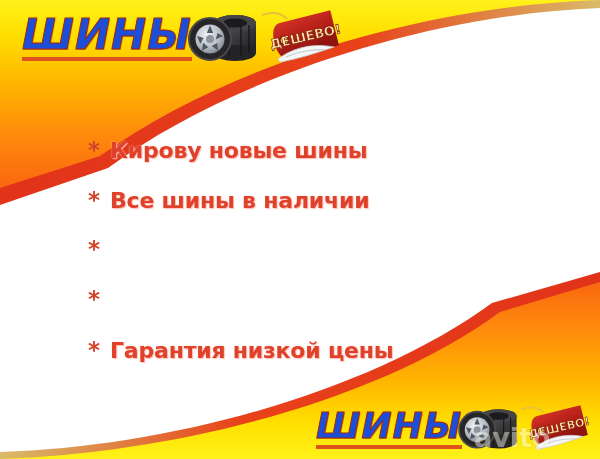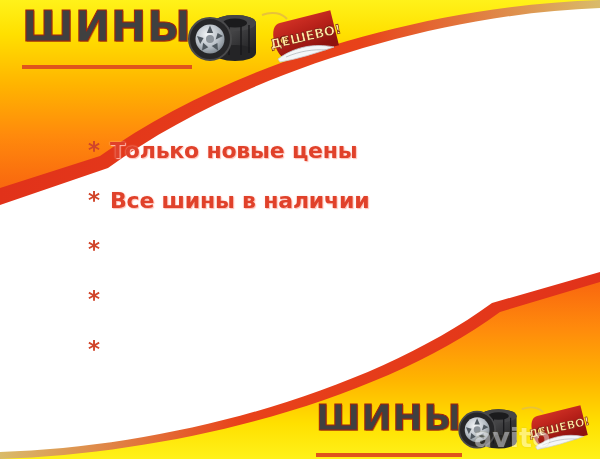--- a/index.html
+++ b/index.html
@@ -36,26 +36,27 @@
     height: 62px;
     display: flex;
     align-items: center;
   }
   .logo-word {
     font-family: "DejaVu Sans", sans-serif;
     font-weight: bold;
     font-size: 42px;
     line-height: 1;
     letter-spacing: 1px;
-    color: #404040;
+    color: #1d4ed8;
     -webkit-text-stroke: 1px #a3230c;
     text-shadow: 1px 1px 0 rgba(120,20,0,.35);
     border-bottom: 4px solid #e0541c;
-    padding-bottom: 17px;
+    padding-bottom: 1px;
     white-space: nowrap;
+    font-style: italic;
   }
 
   
   .tire-stack {
     position: relative;
     width: 74px;
     height: 56px;
     margin-left: -4px;
     flex: 0 0 auto;
   }
@@ -247,34 +248,35 @@
 
         <path d="M18 50 C34 38 54 34 74 38 C56 44 38 50 20 53 Z" fill="#f4f6f8" stroke="#c7ccd1" stroke-width="0.8"></path>
         <path d="M26 48 C40 42 54 40 66 41" fill="none" stroke="#a9b0b6" stroke-width="0.7"></path>
       </svg>
     </span>
   </div>
 
   <div id="bullet-list">
     <div class="bullet-row">
       <span class="bullet-star">*</span>
-      <span class="bullet-text">Только новые цены</span>
+      <span class="bullet-text">Кирову новые шины</span>
     </div>
     <div class="bullet-row">
       <span class="bullet-star">*</span>
       <span class="bullet-text">Все шины в наличии</span>
     </div>
     <div class="bullet-row">
       <span class="bullet-star">*</span>
     </div>
     <div class="bullet-row">
       <span class="bullet-star">*</span>
     </div>
     <div class="bullet-row">
       <span class="bullet-star">*</span>
+      <span class="bullet-text">Гарантия низкой цены</span>
     </div>
   </div>
 
   <div class="footer-logo">
     <span class="logo-word">ШИНЫ</span>
 
     <span class="tire-stack">
       <svg viewBox="0 0 74 56" width="64" height="48" xmlns="http://www.w3.org/2000/svg">
         <defs>
           <radialGradient id="rimG2" cx="40%" cy="35%" r="70%">

